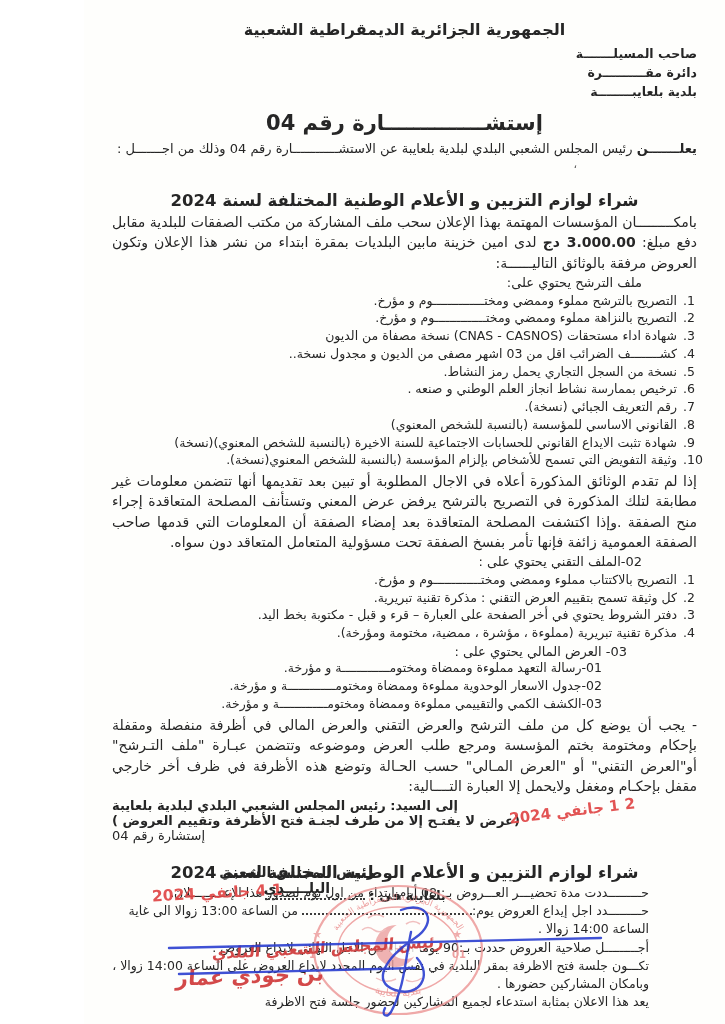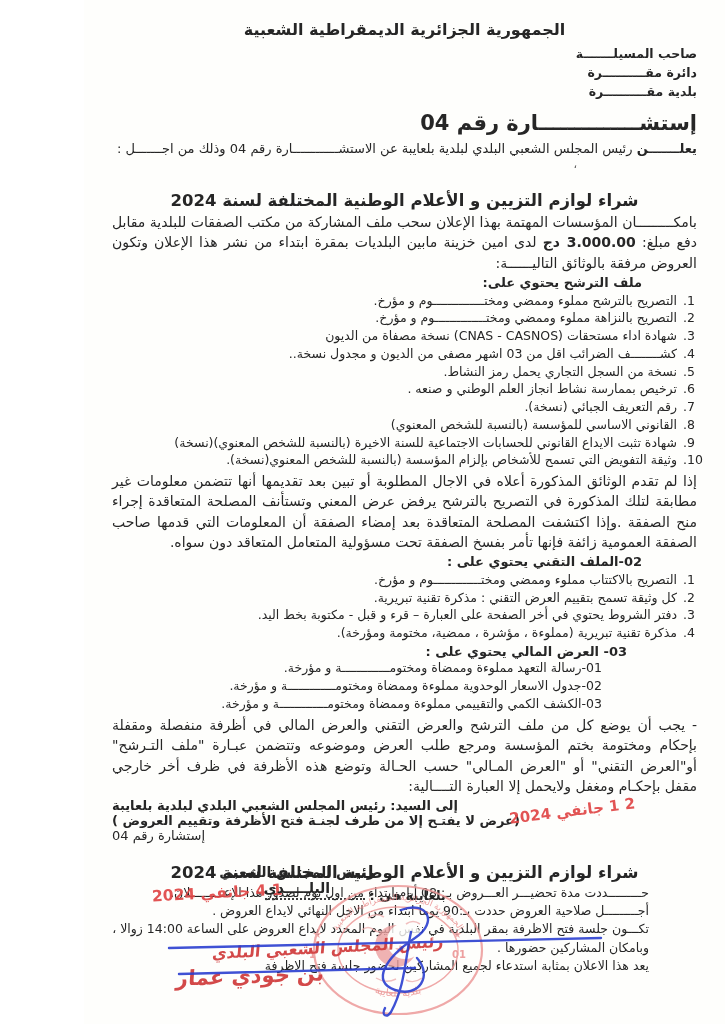--- a/index.html
+++ b/index.html
@@ -9,27 +9,27 @@
     background:#fefefc;
     box-sizing:border-box;
     padding:16px 28px 0 28px;
     direction:rtl;
     font-family:"DejaVu Sans",sans-serif;
     color:#262626;
     overflow:hidden;
   }
   .rep-title{text-align:center;font-weight:bold;font-size:16px;letter-spacing:.3px;margin:4px 0 0 0;}
   .admin-block{text-align:right;font-size:12.5px;font-weight:bold;line-height:1.5;margin-top:6px;}
-  .doc-title{font-weight:bold;font-size:21px;margin:10px 0 2px 0;}
+  .doc-title{text-align:center;font-weight:bold;font-size:21px;margin:10px 0 2px 0;}
   .announce{font-size:13px;margin:6px 0 0 0;}
   .announce .lead{font-weight:bold;}
   .announce .stray{color:#555;margin-right:120px;font-size:11px;}
   .subject{text-align:center;font-weight:bold;font-size:16.5px;margin:20px 0 2px 0;}
   .body-text{font-size:14px;line-height:1.44;margin:2px 0;text-align:justify;}
-  .section-label{font-size:13px;font-weight:bold;margin:2px 55px 0 0;}
+  .section-label{font-size:13px;font-weight:normal;margin:2px 55px 0 0;}
   .section-label.fin{margin-right:70px;}
   ol.doc-list{margin:2px 0 2px 0;padding:0 18px 0 0;font-size:12.5px;line-height:1.42;}
   ol.doc-list li{padding-right:2px;}
   .fin-items{margin-right:95px;font-size:12.5px;line-height:1.45;}
   .center-line{text-align:left;font-size:13px;}
   .center-line.b{font-weight:bold;}
   .deadline{font-size:12.5px;line-height:1.46;margin-right:48px;}
   .deadline.wide{margin-right:48px;}
   .dots{display:inline-block;border-bottom:2px dotted #3c3c3c;height:10px;vertical-align:baseline;}
   .dots.w170{width:170px;} .dots.w100{width:100px;}
@@ -50,21 +50,21 @@
 </head>
 <body>
 
 <div class="page">
 
   <div class="rep-title">الجمهورية الجزائرية الديمقراطية الشعبية</div>
 
   <div class="admin-block">
     <div>صاحب المسيلـــــــة</div>
     <div>دائرة مقــــــــــرة</div>
-    <div>بلدية مقــــــــــرة</div>
+    <div>بلدية بلعايبــــــــة</div>
   </div>
 
   <div class="doc-title">إستشــــــــــــــارة رقم 04</div>
 
   <p class="announce">
     <span class="lead">يعلـــــــن</span>
     <span>رئيس المجلس الشعبي البلدي لبلدية بلعايبة عن الاستشــــــــــــارة رقم 04 وذلك من اجـــــــل :</span>
     <span class="stray">،</span>
   </p>
 
@@ -108,20 +108,24 @@
   </div>
 
   <p class="body-text">- يجب أن يوضع كل من ملف الترشح والعرض التقني والعرض المالي في أظرفة منفصلة ومقفلة بإحكام ومختومة بختم المؤسسة ومرجع طلب العرض وموضوعه وتتضمن عبـارة "ملف التـرشح" أو"العرض التقني" أو "العرض المـالي" حسب الحـالة وتوضع هذه الأظرفة في ظرف أخر خارجي مقفل بإحكـام ومغفل  ولايحمل إلا العبارة التــــالية:</p>
 
   <div class="center-line b">إلى السيد: رئيس المجلس الشعبي البلدي لبلدية بلعايبة</div>
   <div class="center-line b">(عرض لا يفتـح إلا من طرف لجنـة فتح الأظرفة وتقييم العروض )</div>
   <div class="center-line">إستشارة رقم 04</div>
   <div class="subject">شراء لوازم التزيين و الأعلام الوطنية المختلفة لسنة 2024</div>
 
   <div class="deadline">حـــــــــددت مدة تحضيـــر العـــروض بـ: 08 أيام  ابتداء من اول يوم لصدور هذا الإعـــــــــلان.</div>
+  <div class="deadline wide">
+    <span>حـــــــــدد اجل إيداع العروض يوم:</span><span class="dots w170"></span>
+    <span>من الساعة 13:00 زوالا الى غاية الساعة 14:00 زوالا .</span>
+  </div>
   <div class="deadline">أجـــــــــل صلاحية العروض حددت بـ:90 يوما ابتداء من الاجل النهائي لايداع العروض .</div>
   <div class="deadline">تكـــون جلسة فتح الاظرفة بمقر البلدية في نفس اليوم المحدد لايداع العروض على الساعة 14:00 زوالا ، وبامكان المشاركين حضورها .</div>
   <div class="deadline">يعد هذا الاعلان بمثابة استدعاء لجميع المشاركين لحضور جلسة فتح الاظرفة</div>
 
   <div class="red-stamp d21">2 1  جانفي 2024</div>
 
   <div class="place-line">
     <span>بلعايبة فى :</span>
     <span class="dots w100"></span>
   </div>

